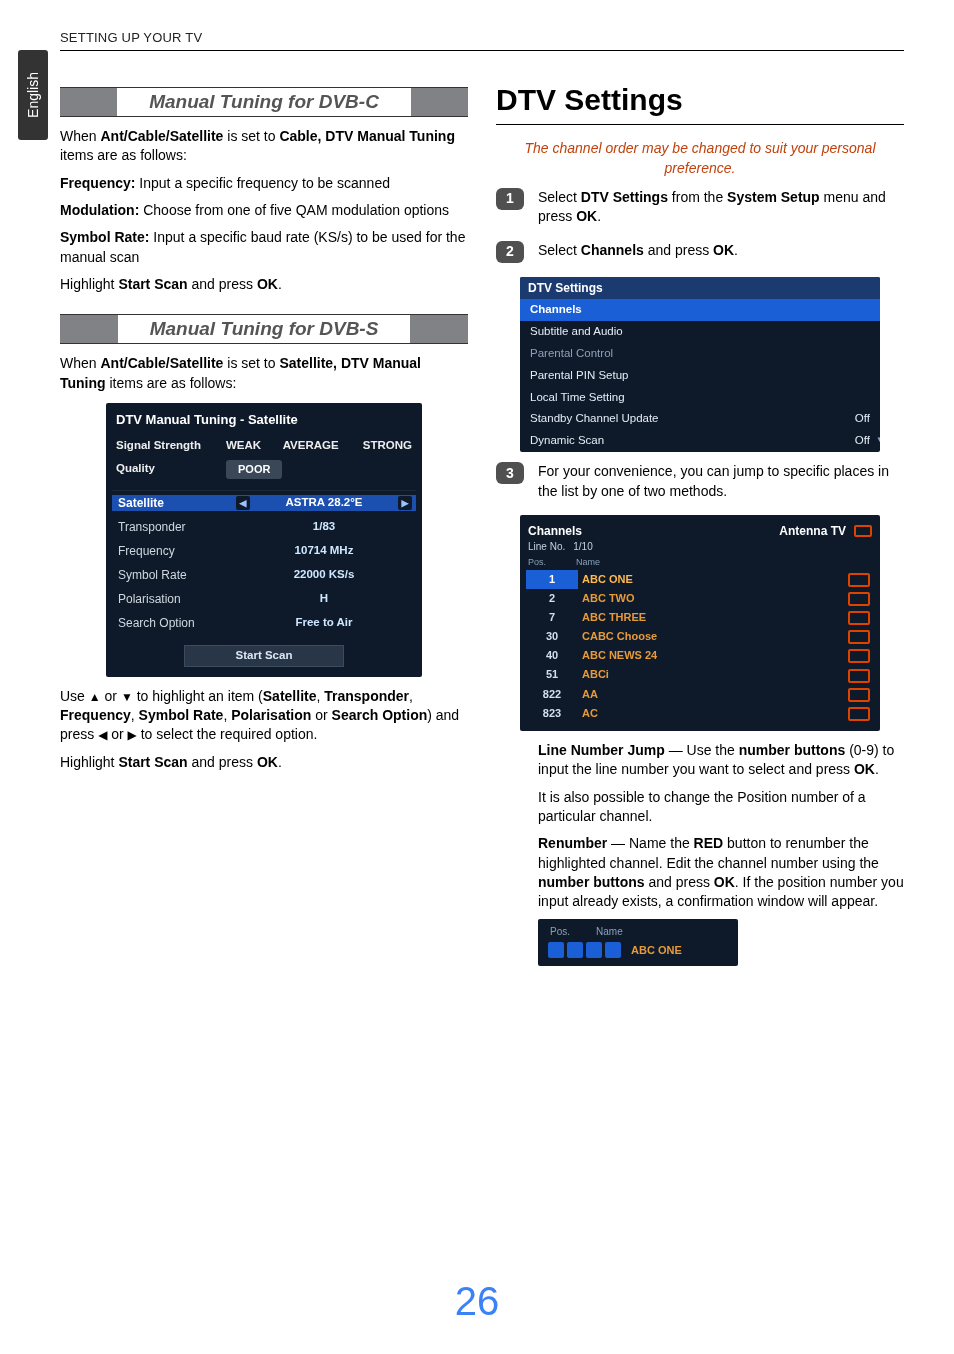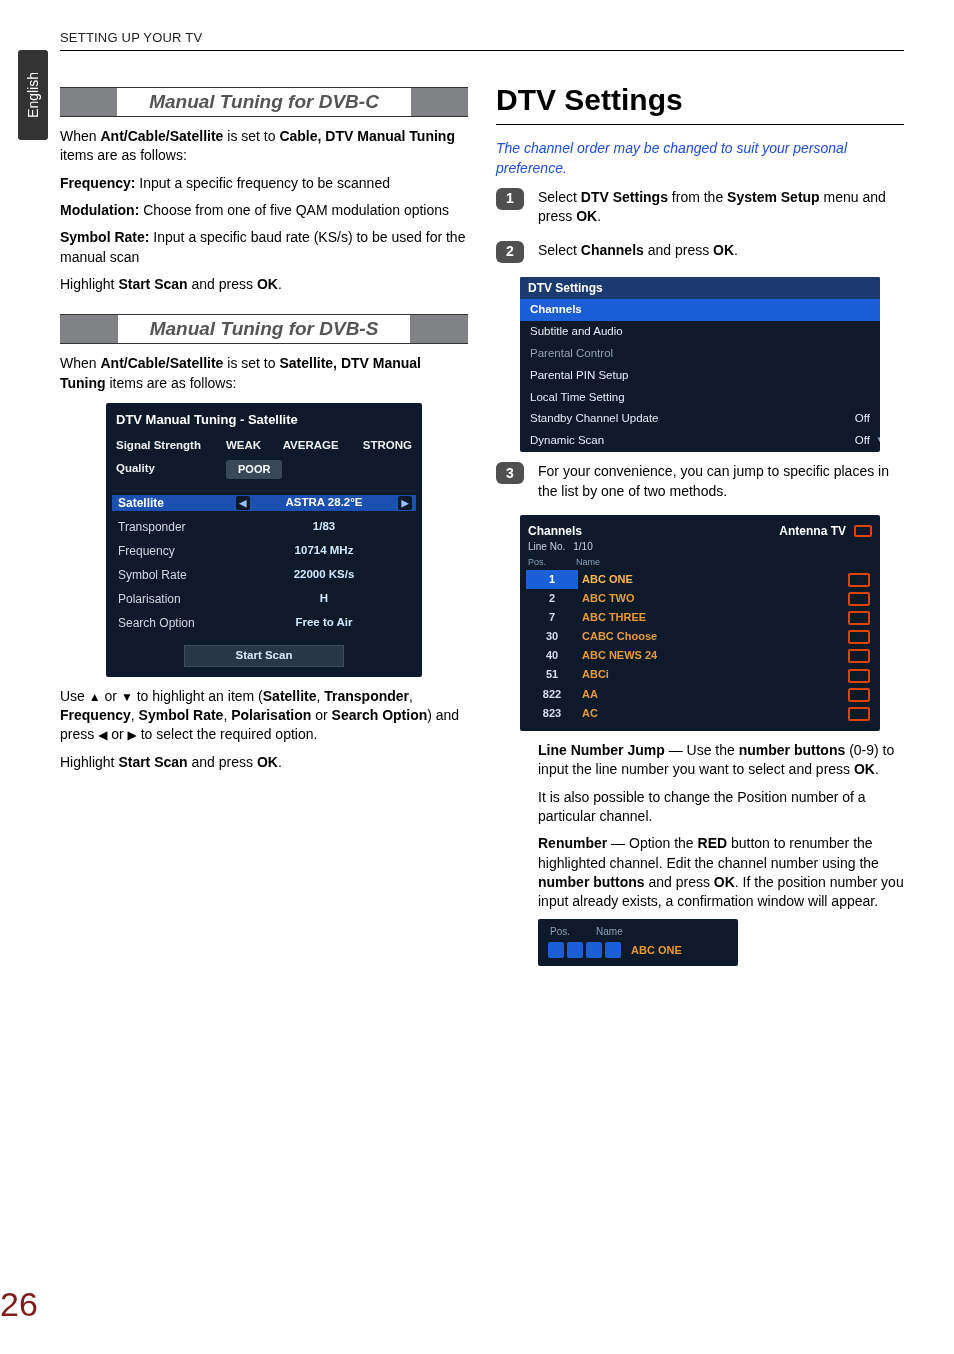--- a/index.html
+++ b/index.html
@@ -10,21 +10,21 @@
   .runhead { font-size: 13px; color: #222; border-bottom: 1px solid #000; padding-bottom: 5px; letter-spacing: 0.2px; }
   .cols { display: flex; gap: 28px; margin-top: 28px; }
   .col { flex: 1 1 0; min-width: 0; font-size: 14px; line-height: 1.38; }
   .section-bar { height: 30px; display: flex; align-items: center; border-top: 1px solid #333; border-bottom: 1px solid #333; margin: 8px 0 10px; }
   .section-bar .fill { flex: 1; height: 100%; background: #808285; }
   .section-bar .title { padding: 0 32px; font-weight: 600; font-style: italic; color: #555; font-size: 19px; white-space: nowrap; }
   .body p { margin: 8px 0; }
   .bold { font-weight: 700; }
   h1.dtv { font-size: 30px; font-weight: 700; margin-bottom: 4px; }
   .rule { border: none; border-top: 1px solid #000; margin: 4px 0 14px; }
-  .note { font-style: italic; color: #1d4ed8; margin: 0 6px 12px; }
+  .note { font-style: italic; text-align: center; color: #c2410c; margin: 0 6px 12px; }
   .step { display: flex; align-items: flex-start; gap: 14px; margin: 10px 0 14px; }
   .step .badge { flex: 0 0 28px; height: 22px; border-radius: 6px; background: #505050; color: #fff; font-size: 14px; font-weight: 700; display: flex; align-items: center; justify-content: center; }
   .step .txt { flex: 1; }
   .arrow { display: inline-block; font-size: 12px; line-height: 1; vertical-align: baseline; }
   .osd { margin: 10px auto; background: #0e1a2a; color: #cfd7df; font-family: Arial, sans-serif; font-size: 12px; border-radius: 2px; overflow: hidden; }
   .osd-left { width: 316px; padding: 8px 6px 10px; }
   .osd-left .title { font-size: 13px; font-weight: 700; color: #fff; padding-left: 4px; }
   .osd-left .sig-table { width: 100%; border-collapse: collapse; margin: 6px 0 8px; }
   .osd-left .sig-table td { padding: 3px 4px; font-size: 11.5px; font-weight: 700; color: #eee; }
   .chip { display: inline-block; background: #3a4757; color: #fff; border-radius: 3px; padding: 2px 12px; font-size: 11px; font-weight: 700; }
@@ -56,21 +56,21 @@
   .osd-chan tr.sel td.pos { background: #1b5fd6; color: #fff; }
   .osd-chan tr.sel td.name { color: #ffb94f; }
   .osd-chan td.ic { text-align: right; width: 64px; }
   .tv-ic { display: inline-block; width: 22px; height: 14px; border: 2px solid #dd4400; border-radius: 2px; position: relative; vertical-align: middle; }
   .tv-ic.small { width: 18px; height: 12px; }
   .osd-renum { width: 200px; margin: 8px 0; padding: 6px 6px 8px; }
   .osd-renum .hdr { display: flex; gap: 26px; font-size: 10px; color: #8aa0b8; padding-left: 6px; }
   .osd-renum .row { display: flex; align-items: center; gap: 10px; margin-top: 3px; }
   .pos-boxes { display: flex; gap: 3px; padding-left: 4px; }
   .pos-box { width: 16px; height: 16px; background: #1b5fd6; border-radius: 2px; }
-  .pagenum { position: absolute; bottom: 30px; left: 0; width: 100%; font-size: 34px; color: #7f1d1d; }
+  .pagenum { position: absolute; bottom: 30px; left: 0; width: 100%; text-align: center; font-size: 40px; color: #3b82f6; }
 </style>
 </head>
 <body>
 
 <div class="page">
   <div class="tab">
       <span>English</span>
     </div>
   <div class="runhead">SETTING UP YOUR TV</div>
 
@@ -260,21 +260,21 @@
                 <td class="name">AC</td>
                 <td class="ic"><span class="tv-ic"></span></td>
               </tr>
         </tbody>
           </table>
       </div>
 
       <div style="padding-left:42px;">
         <p><span class="bold">Line Number Jump</span><span> — Use the </span><span class="bold">number buttons</span><span> (0-9) to input the line number you want to select and press </span><span class="bold">OK</span><span>.</span></p>
         <p>It is also possible to change the Position number of a particular channel.</p>
-        <p><span class="bold">Renumber</span><span> — Option the </span><span class="bold">RED</span><span> button to renumber the highlighted channel. Edit the channel number using the </span><span class="bold">number buttons</span><span> and press </span><span class="bold">OK</span><span>. If the position number you input already exists, a confirmation window will appear.</span></p>
+        <p><span class="bold">Renumber</span><span> — Name the </span><span class="bold">RED</span><span> button to renumber the highlighted channel. Edit the channel number using the </span><span class="bold">number buttons</span><span> and press </span><span class="bold">OK</span><span>. If the position number you input already exists, a confirmation window will appear.</span></p>
 
         <div class="osd osd-renum">
           <div class="hdr">
               <span>Pos.</span>
               <span>Name</span>
             </div>
           <div class="row">
             <div class="pos-boxes">
               <span class="pos-box"></span>
                 <span class="pos-box"></span>

